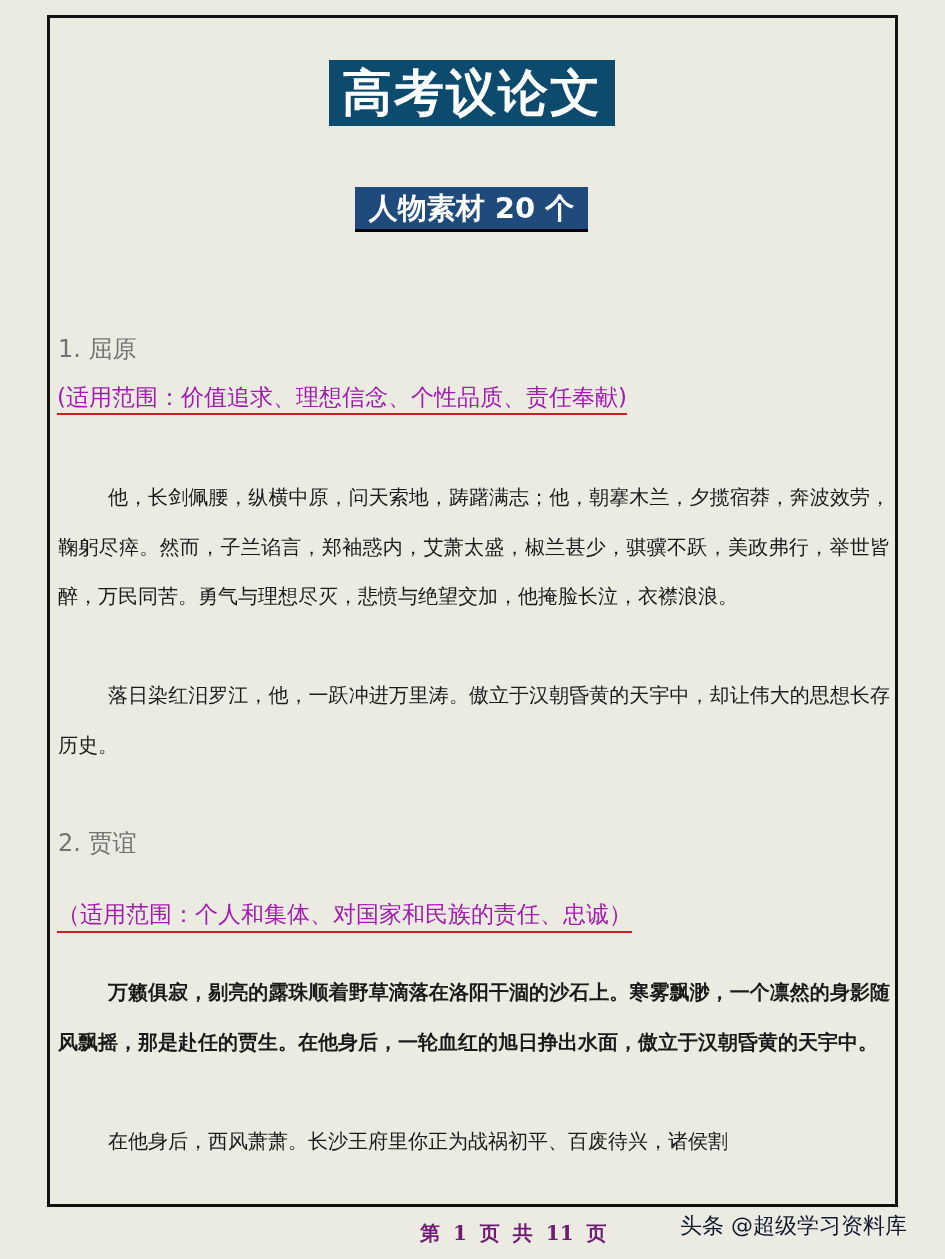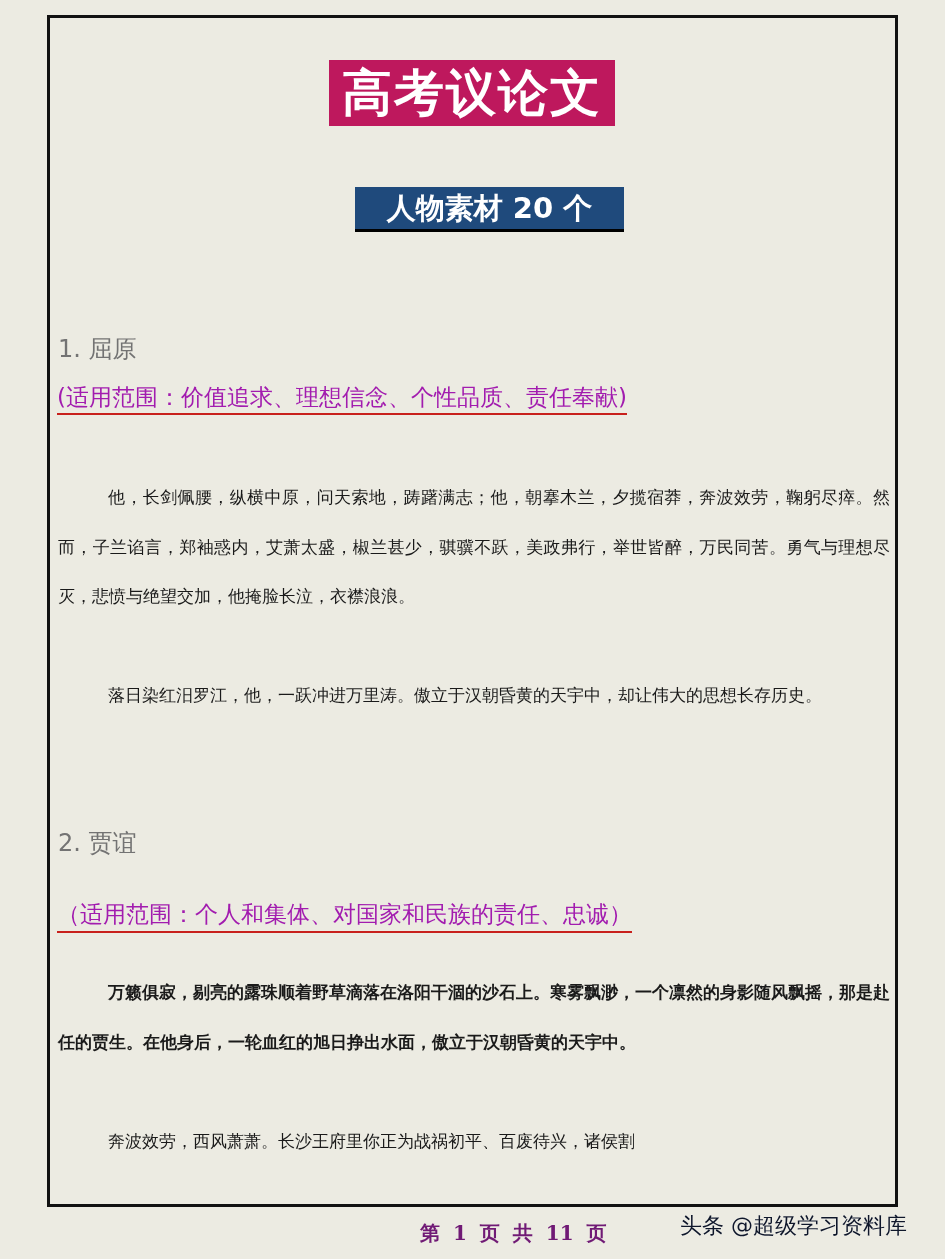--- a/index.html
+++ b/index.html
@@ -23,34 +23,34 @@
       height: 1186px;
       border: 3px solid #111;
       box-sizing: content-box;
     }
     .title-box {
       position: absolute;
       left: 329px;
       top: 60px;
       width: 286px;
       height: 66px;
-      background: #be185d;
+      background: #0c4a6e;
       color: #ffffff;
       font-weight: bold;
       font-size: 50px;
       line-height: 66px;
       text-align: center;
       letter-spacing: 2px;
       white-space: nowrap;
     }
     .subtitle-box {
       position: absolute;
       left: 355px;
       top: 187px;
-      width: 269px;
+      width: 233px;
       height: 42px;
       background: #1f4a7c;
       color: #ffffff;
       font-weight: bold;
       font-size: 29px;
       line-height: 42px;
       text-align: center;
       white-space: nowrap;
       border-bottom: 3px solid #000;
     }
@@ -69,21 +69,21 @@
       line-height: 30px;
       color: #a21caf;
       white-space: nowrap;
       border-bottom: 2px solid #c8201c;
       padding-bottom: 1px;
     }
     .para {
       position: absolute;
       left: 58px;
       width: 832px;
-      font-size: 17px;
+      font-size: 20px;
       line-height: 49.5px;
       color: #1a1a1a;
       text-indent: 50px;
       text-align: justify;
       text-align-last: left;
       margin: 0;
     }
     .footer-page {
       position: absolute;
       left: 420px;
@@ -117,16 +117,16 @@
 <div class="subtitle-box">人物素材 20 个</div>
 
 <div class="heading" style="top:334px;">1.  屈原</div>
 <div class="scope" style="top:382px;">(适用范围：价值追求、理想信念、个性品质、责任奉献)</div>
 <p class="para" style="top:473px;">他，长剑佩腰，纵横中原，问天索地，踌躇满志；他，朝搴木兰，夕揽宿莽，奔波效劳，鞠躬尽瘁。然而，子兰谄言，郑袖惑内，艾萧太盛，椒兰甚少，骐骥不跃，美政弗行，举世皆醉，万民同苦。勇气与理想尽灭，悲愤与绝望交加，他掩脸长泣，衣襟浪浪。</p>
 <p class="para" style="top:671px;">落日染红汨罗江，他，一跃冲进万里涛。傲立于汉朝昏黄的天宇中，却让伟大的思想长存历史。</p>
 
 <div class="heading" style="top:828px;">2. 贾谊</div>
 <div class="scope" style="top:900px;font-family:Liberation Serif, serif;">（适用范围：个人和集体、对国家和民族的责任、忠诚）</div>
 <p class="para" style="top:968px;font-weight:bold;">万籁俱寂，剔亮的露珠顺着野草滴落在洛阳干涸的沙石上。寒雾飘渺，一个凛然的身影随风飘摇，那是赴任的贾生。在他身后，一轮血红的旭日挣出水面，傲立于汉朝昏黄的天宇中。</p>
-<p class="para" style="top:1117px;">奔波效劳，西风萧萧。长沙王府里你正为战祸初平、百废待兴，诸侯割</p>
+<p class="para" style="top:1117px;">在他身后，西风萧萧。长沙王府里你正为战祸初平、百废待兴，诸侯割</p>
 
 <div class="footer-page">第 1 页 共 11 页</div>
 <div class="footer-watermark">头条 @超级学习资料库</div>
 
 </body></html>

